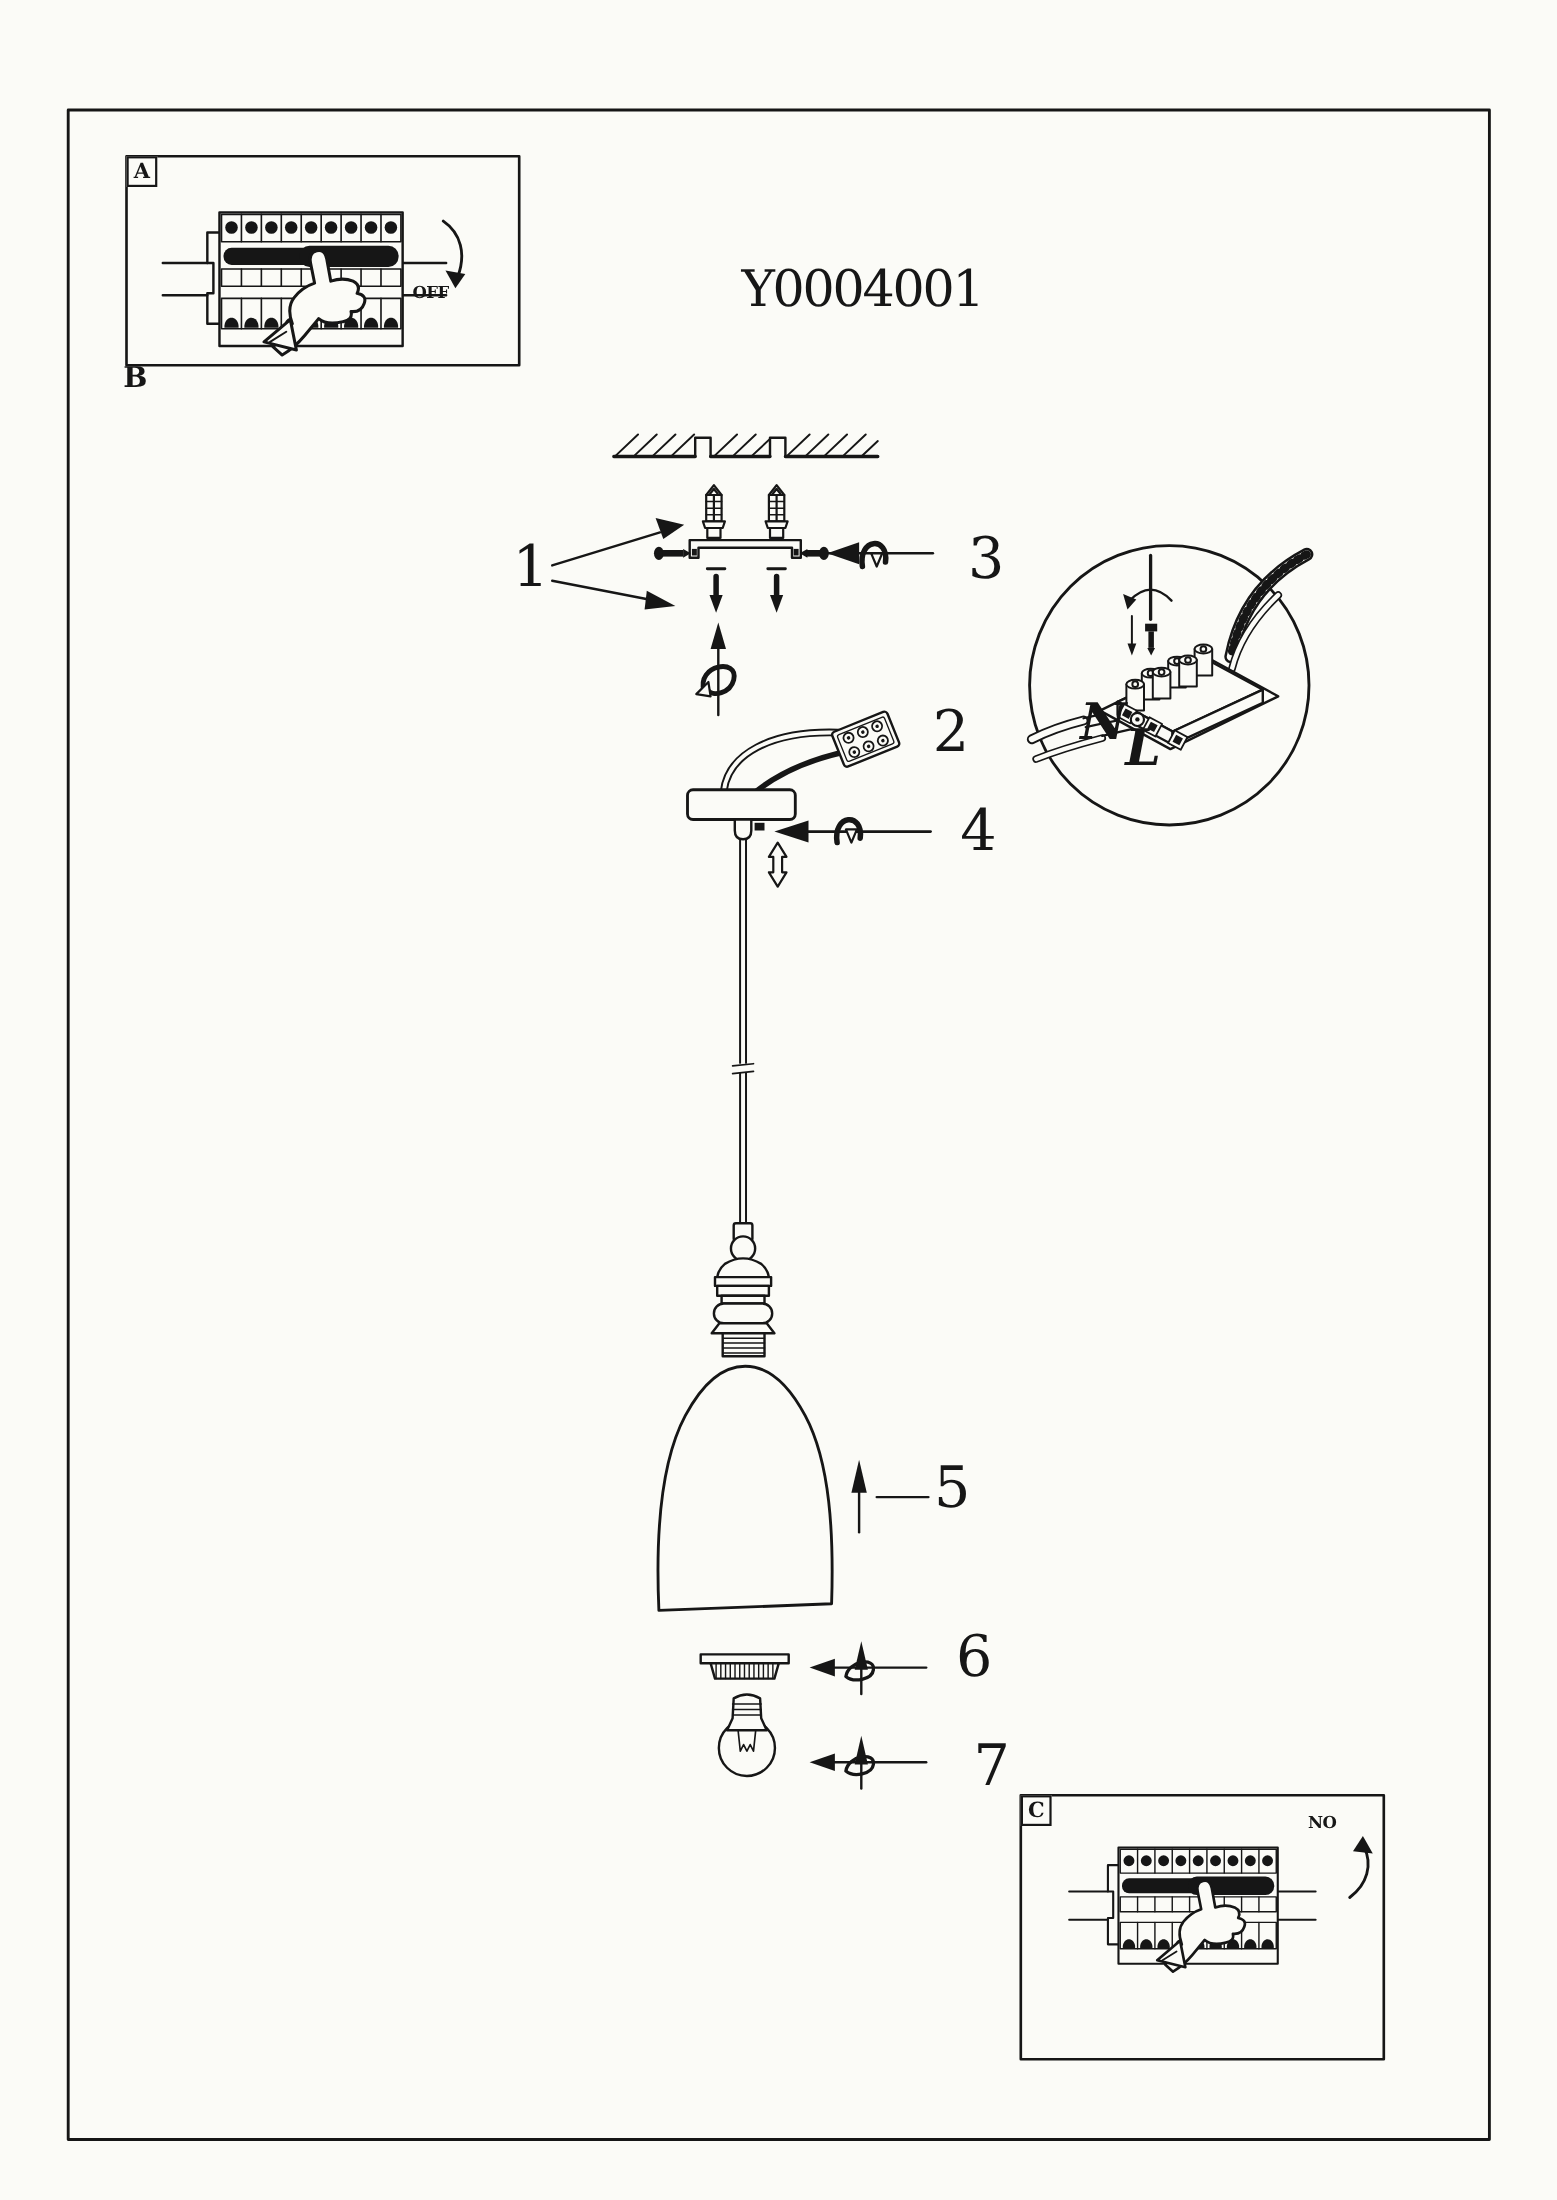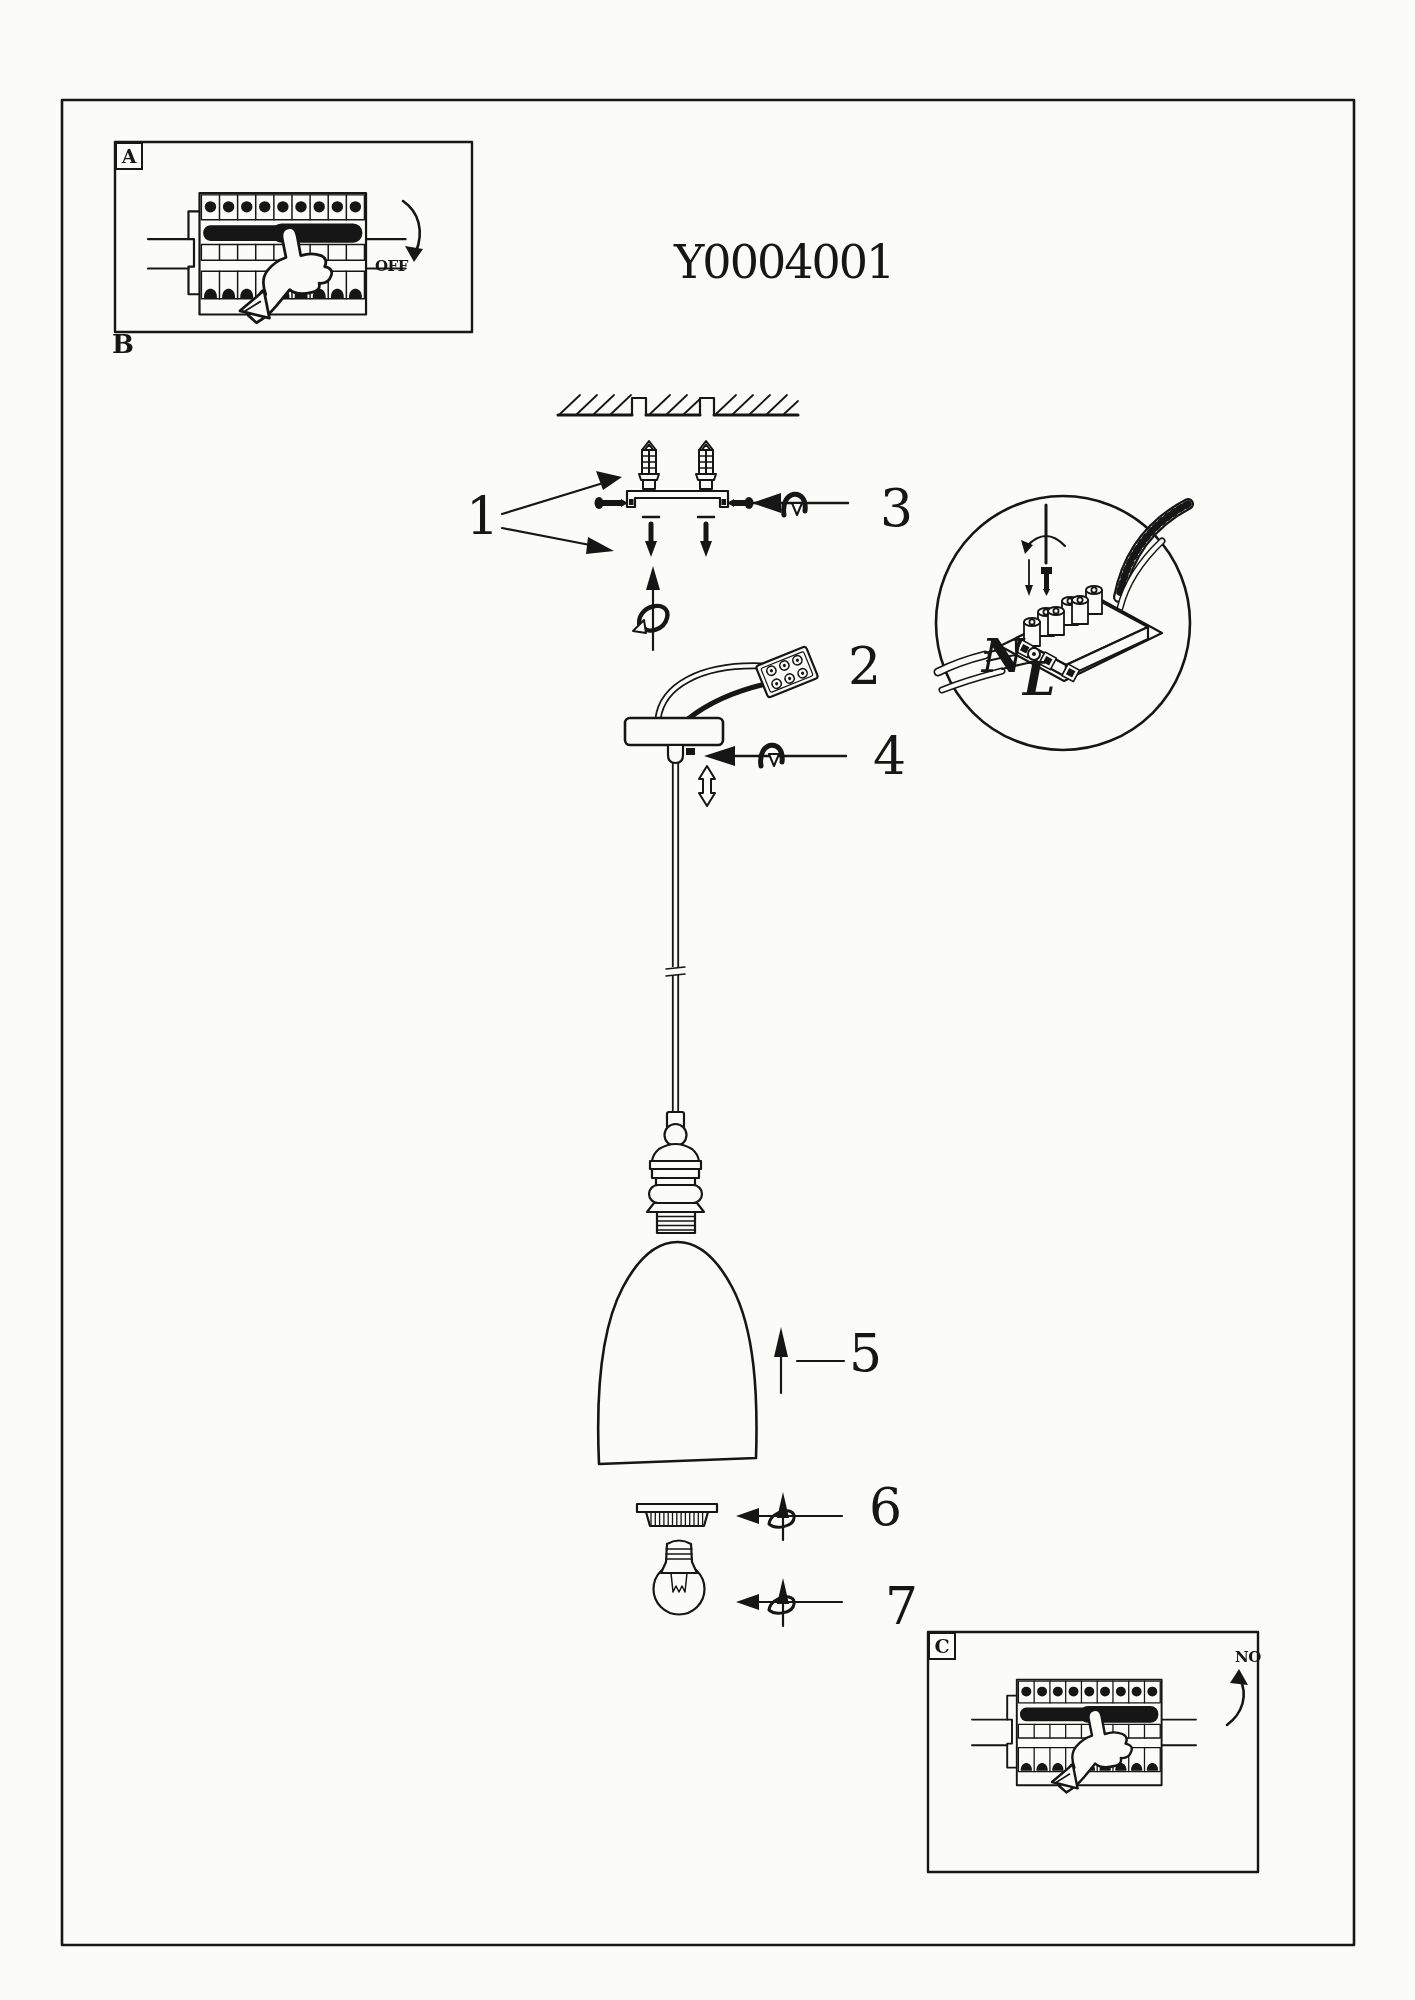--- a/index.html
+++ b/index.html
@@ -352,15 +352,15 @@
 <div class="lbl step-num" style="left:880px;top:482px;">3</div>
 <div class="lbl step-num" style="left:873px;top:730px;">4</div>
 <div class="lbl step-num" style="left:849px;top:1327px;">5</div>
 <div class="lbl step-num" style="left:869px;top:1481px;">6</div>
 <div class="lbl step-num" style="left:885px;top:1580px;">7</div>
 
 <div class="lbl wire-letter" style="left:982px;top:633px;">N</div>
 <div class="lbl wire-letter" style="left:1023px;top:656px;">L</div>
 
 <div class="lbl corner-box" style="left:928px;top:1632px;">C</div>
-<div class="lbl tiny-bold" style="left:1235px;top:1650px;">NO</div>
+<div class="lbl tiny-bold" style="left:1189px;top:1650px;">NO</div>
 
 </div>
 
 </body></html>

